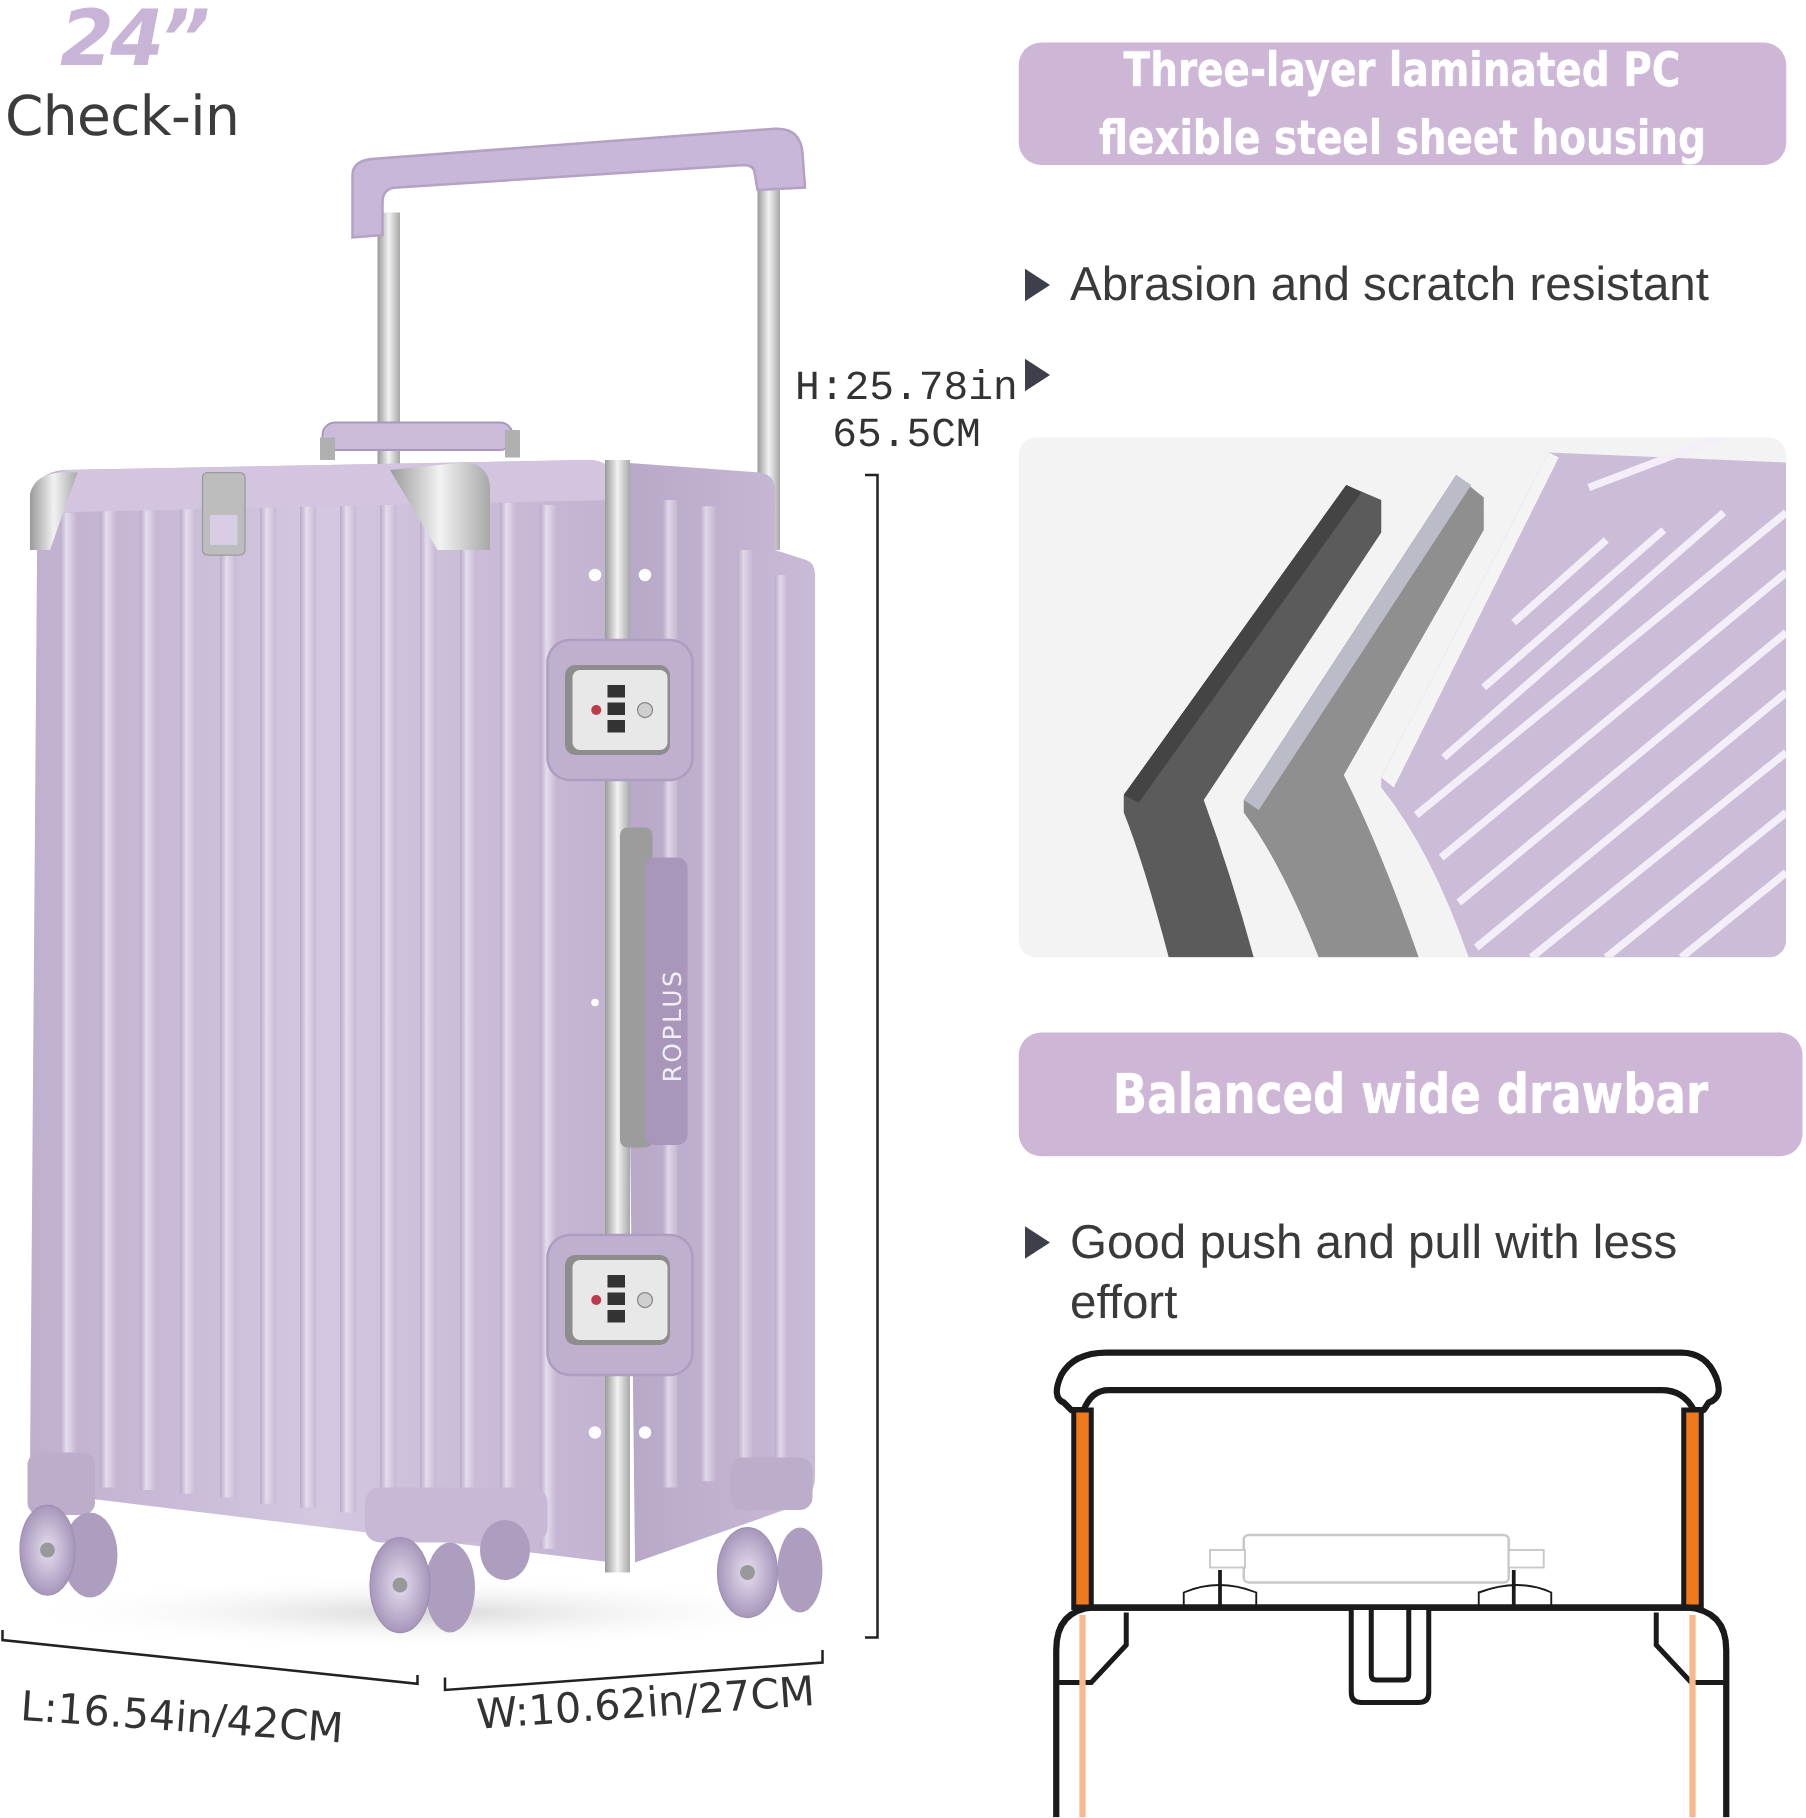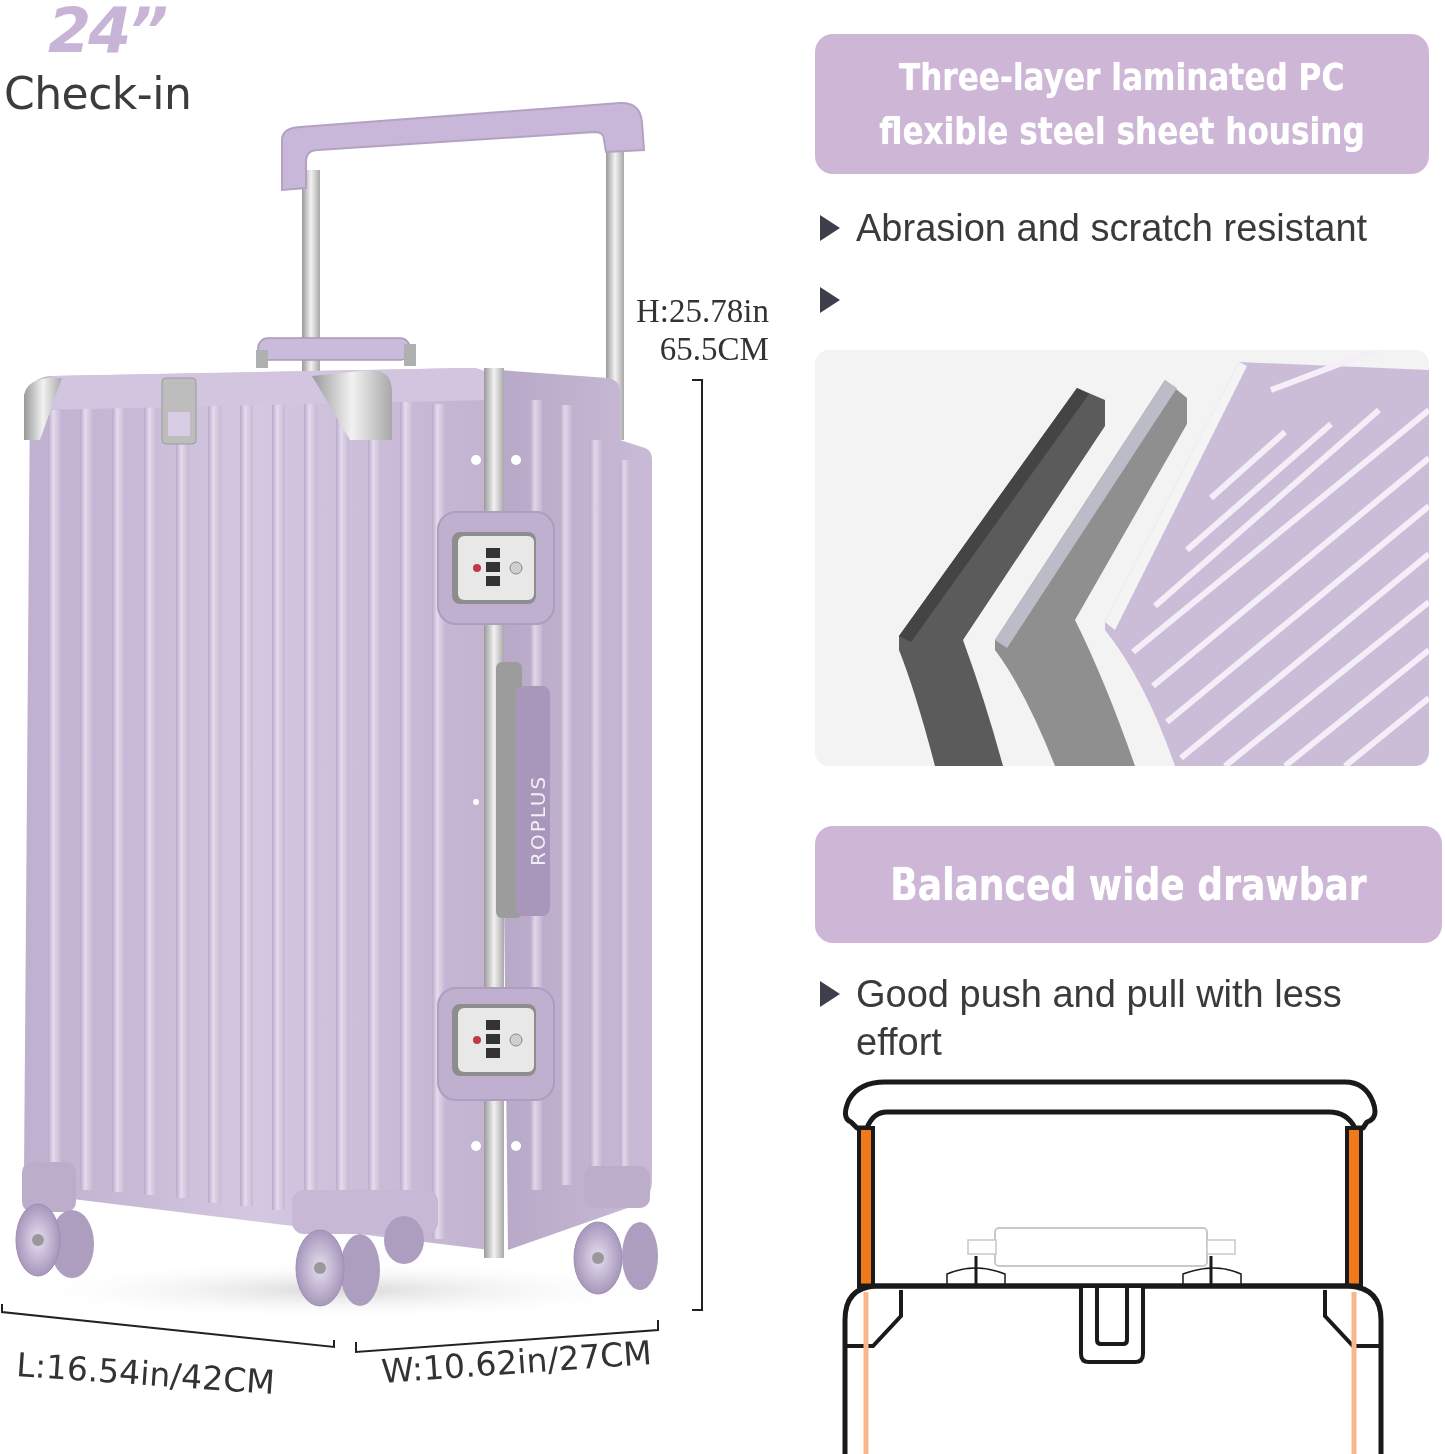--- a/index.html
+++ b/index.html
@@ -4,29 +4,29 @@
 <style>
   html, body { margin: 0; padding: 0; background: #ffffff; }
   body { width: 1445px; height: 1454px; position: relative; overflow: hidden; font-family: "Liberation Sans", sans-serif; }
   .abs { position: absolute; }
 
   
   .size-num { left: 48px; top: -6px; font-family: "DejaVu Sans", sans-serif; font-weight: bold; font-size: 62px; color: #c8b4d6; letter-spacing: -3px; font-style: italic; }
   .size-type { left: 4px; top: 68px; font-family: "DejaVu Sans", sans-serif; font-size: 44px; color: #3c3c3c; letter-spacing: -0.5px; }
 
   
-  .dim-h { left: 636px; top: 292px; font-family: Liberation Serif, serif; font-size: 33px; color: #333; line-height: 38px; text-align: right; }
+  .dim-h { left: 636px; top: 292px; font-family: Liberation Mono, monospace; font-size: 33px; color: #333; line-height: 38px; text-align: center; }
   .dim-l { left: 18px; top: 1345px; font-family: "DejaVu Sans", sans-serif; font-size: 33px; color: #333; transform: rotate(4deg); transform-origin: left top; }
   .dim-w { left: 380px; top: 1352px; font-family: "DejaVu Sans", sans-serif; font-size: 33px; color: #333; transform: rotate(-4deg); transform-origin: left top; }
 
   
   .banner { background: #cdb6d6; border-radius: 18px; color: #ffffff; font-family: "DejaVu Sans", sans-serif; font-weight: bold; text-align: center; display: flex; align-items: center; justify-content: center; text-shadow: 0 0 1px #fff; }
-  .banner-1 { left: 815px; top: 34px; width: 614px; height: 140px; font-size: 38px; line-height: 54px; transform-origin: center; }
+  .banner-1 { left: 815px; top: 34px; width: 614px; height: 98px; font-size: 38px; line-height: 54px; transform-origin: center; }
   .banner-1 span, .banner-2 span { display: inline-block; transform: scaleX(0.82); }
-  .banner-2 { left: 815px; top: 826px; width: 627px; height: 117px; font-size: 44px; }
+  .banner-2 { left: 815px; top: 826px; width: 627px; height: 99px; font-size: 44px; }
 
   .bullet { display: flex; align-items: flex-start; font-size: 38px; color: #3a3a3a; line-height: 48px; }
   .bullet .tri { width: 0; height: 0; border-top: 13px solid transparent; border-bottom: 13px solid transparent; border-left: 20px solid #3d3f4a; margin-top: 11px; margin-right: 16px; flex: none; }
   .b1 { left: 820px; top: 204px; width: 620px; }
   .b2 { left: 820px; top: 276px; width: 620px; }
   .b3 { left: 820px; top: 952px; width: 600px; margin-top: 18px; }
 
   .layers-card { left: 815px; top: 350px; width: 614px; height: 416px; background: #f3f3f3; border-radius: 14px; overflow: hidden; }
   .drawbar-diagram { left: 835px; top: 1070px; width: 555px; height: 384px; }
   .suitcase { left: 0; top: 95px; width: 670px; height: 1230px; }

